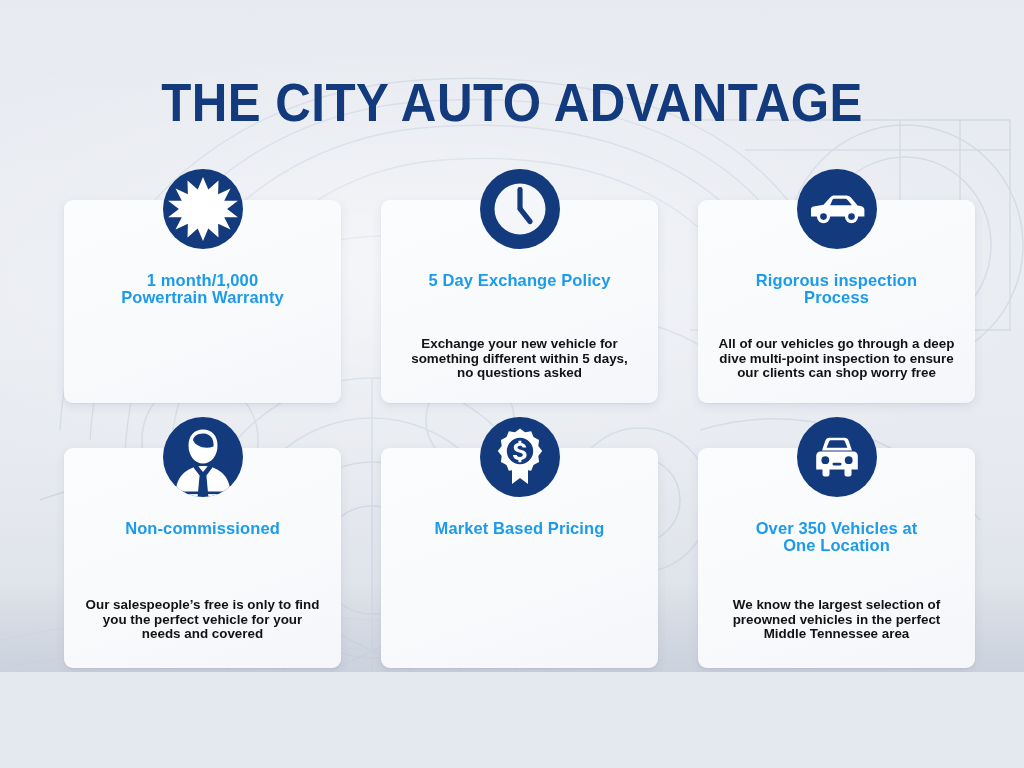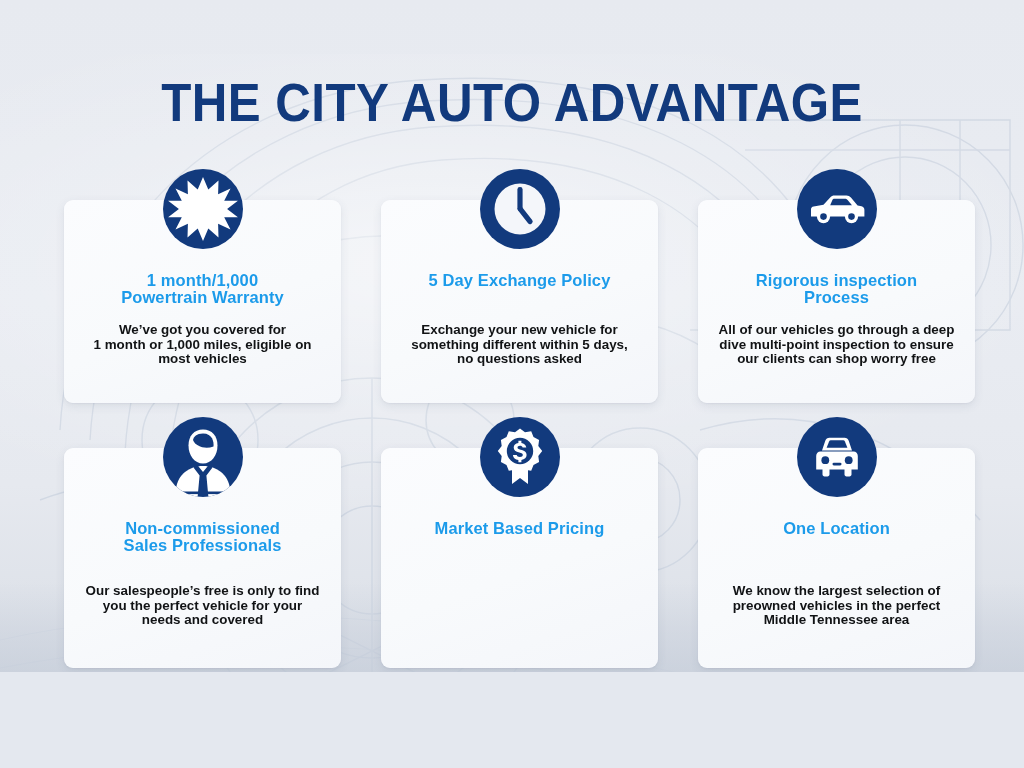--- a/index.html
+++ b/index.html
@@ -84,21 +84,21 @@
 
   .card {
     position: relative;
     background: linear-gradient(160deg, #fbfcfe 0%, #f8fafc 55%, #f4f6fa 100%);
     border-radius: 9px;
     box-shadow: 0 3px 10px rgba(60, 75, 105, 0.10), 0 1px 2px rgba(60,75,105,0.06);
     height: 203px;
     display: flex;
     flex-direction: column;
     align-items: center;
-    padding: 0 10px 30px;
+    padding: 0 10px 16px;
     box-sizing: border-box;
   }
   .card.tall { height: 220px; }
 
   .icon-wrap {
     position: absolute;
     top: -32px;
     left: 50%;
     transform: translateX(-50%);
     width: 82px;
@@ -185,25 +185,20 @@
       <div class="icon-wrap">
         <svg viewBox="0 0 82 82" xmlns="http://www.w3.org/2000/svg">
           <circle cx="41" cy="41" r="40" fill="#123a7d"></circle>
           <path fill="#ffffff" d="M41 9 L46.3 21.6 L56.5 12.6 L56.1 26.3 L68.5 20.6 L62.2 32.8 L75.9 32.7 L65.1 41 L75.9 49.3 L62.2 49.2 L68.5 61.4 L56.1 55.7 L56.5 69.4 L46.3 60.4 L41 73 L35.7 60.4 L25.5 69.4 L25.9 55.7 L13.5 61.4 L19.8 49.2 L6.1 49.3 L16.9 41 L6.1 32.7 L19.8 32.8 L13.5 20.6 L25.9 26.3 L25.5 12.6 L35.7 21.6 Z"></path>
         </svg>
       </div>
       <div class="card-head">
         <span>1 month/1,000</span>
         <span>Powertrain Warranty</span>
       </div>
-      <div class="card-body">
-        <span>We’ve got you covered for</span>
-        <span>1 month or 1,000 miles, eligible on</span>
-        <span>most vehicles</span>
-      </div>
     </div>
 
     <div class="card">
       <div class="icon-wrap">
         <svg viewBox="0 0 82 82" xmlns="http://www.w3.org/2000/svg">
           <circle cx="41" cy="41" r="40" fill="#123a7d"></circle>
           <circle cx="41" cy="41" r="25.5" fill="#f4f6fa"></circle>
           <rect x="38.4" y="19" width="5.2" height="24" rx="2.4" fill="#123a7d"></rect>
           <rect x="38.6" y="38.5" width="5.2" height="21" rx="2.4" fill="#123a7d" transform="rotate(-38 41.2 41)"></rect>
         </svg>
@@ -253,21 +248,20 @@
             <path fill="#ffffff" d="M41 13.5 C 50 13.5 55.5 20 55.5 29.5 C 55.5 39.5 49.5 47.5 41 47.5 C 32.5 47.5 26.5 39.5 26.5 29.5 C 26.5 20 32 13.5 41 13.5 Z"></path>
             <path fill="#123a7d" d="M31 24 C 33.5 30.5 43 33.5 51.5 30.5 C 52 26 50.5 17.5 41 17.5 C 34.5 17.5 31.8 20.5 31 24 Z"></path>
             <path fill="#ffffff" d="M41 50 C 55 50 66 58.5 68 72.5 L 68 82 L 14 82 L 14 72.5 C 16 58.5 27 50 41 50 Z"></path>
             <path fill="#123a7d" d="M35.5 49.3 L41 56 L46.5 49.3 L50.5 51.5 L44.4 59.5 L46.5 82 L35.5 82 L37.6 59.5 L31.5 51.5 Z"></path>
             <rect x="14" y="75.5" width="54" height="2.6" fill="#123a7d"></rect>
           </g>
         </svg>
       </div>
       <div class="card-head">
         <span>Non-commissioned</span>
-        <span>Sales Professionals</span>
       </div>
       <div class="card-body">
         <span>Our salespeople’s free is only to find</span>
         <span>you the perfect vehicle for your</span>
         <span>needs and covered</span>
       </div>
     </div>
 
     <div class="card tall">
       <div class="icon-wrap">
@@ -291,20 +285,21 @@
           <circle cx="41" cy="41" r="40" fill="#123a7d"></circle>
           <path fill="#ffffff" d="M26 34.5 L29.3 24.8 C29.9 23 31.5 21.8 33.4 21.8 L48.6 21.8 C50.5 21.8 52.1 23 52.7 24.8 L56 34.5 Z"></path>
           <path fill="#123a7d" d="M30.6 31.8 L33.1 25.4 C33.4 24.7 34 24.3 34.8 24.3 L47.2 24.3 C48 24.3 48.6 24.7 48.9 25.4 L51.4 31.8 Z"></path>
           <path fill="#ffffff" d="M24.5 35.5 L57.5 35.5 C60 35.5 61.8 37.4 61.8 39.9 L61.8 53.5 L55.5 53.5 L55.5 58.5 C55.5 59.6 54.6 60.4 53.5 60.4 L50.5 60.4 C49.4 60.4 48.5 59.6 48.5 58.5 L48.5 53.5 L33.5 53.5 L33.5 58.5 C33.5 59.6 32.6 60.4 31.5 60.4 L28.5 60.4 C27.4 60.4 26.5 59.6 26.5 58.5 L26.5 53.5 L20.2 53.5 L20.2 39.9 C20.2 37.4 22 35.5 24.5 35.5 Z"></path>
           <circle cx="29.3" cy="44.2" r="3.9" fill="#123a7d"></circle>
           <circle cx="52.7" cy="44.2" r="3.9" fill="#123a7d"></circle>
           <rect x="36.5" y="46.8" width="9" height="2.6" rx="1.3" fill="#123a7d"></rect>
         </svg>
       </div>
       <div class="card-head">
+        <span>Over 350 Vehicles at</span>
         <span>One Location</span>
       </div>
       <div class="card-body">
         <span>We know the largest selection of</span>
         <span>preowned vehicles in the perfect</span>
         <span>Middle Tennessee area</span>
       </div>
     </div>
 
   </div>

